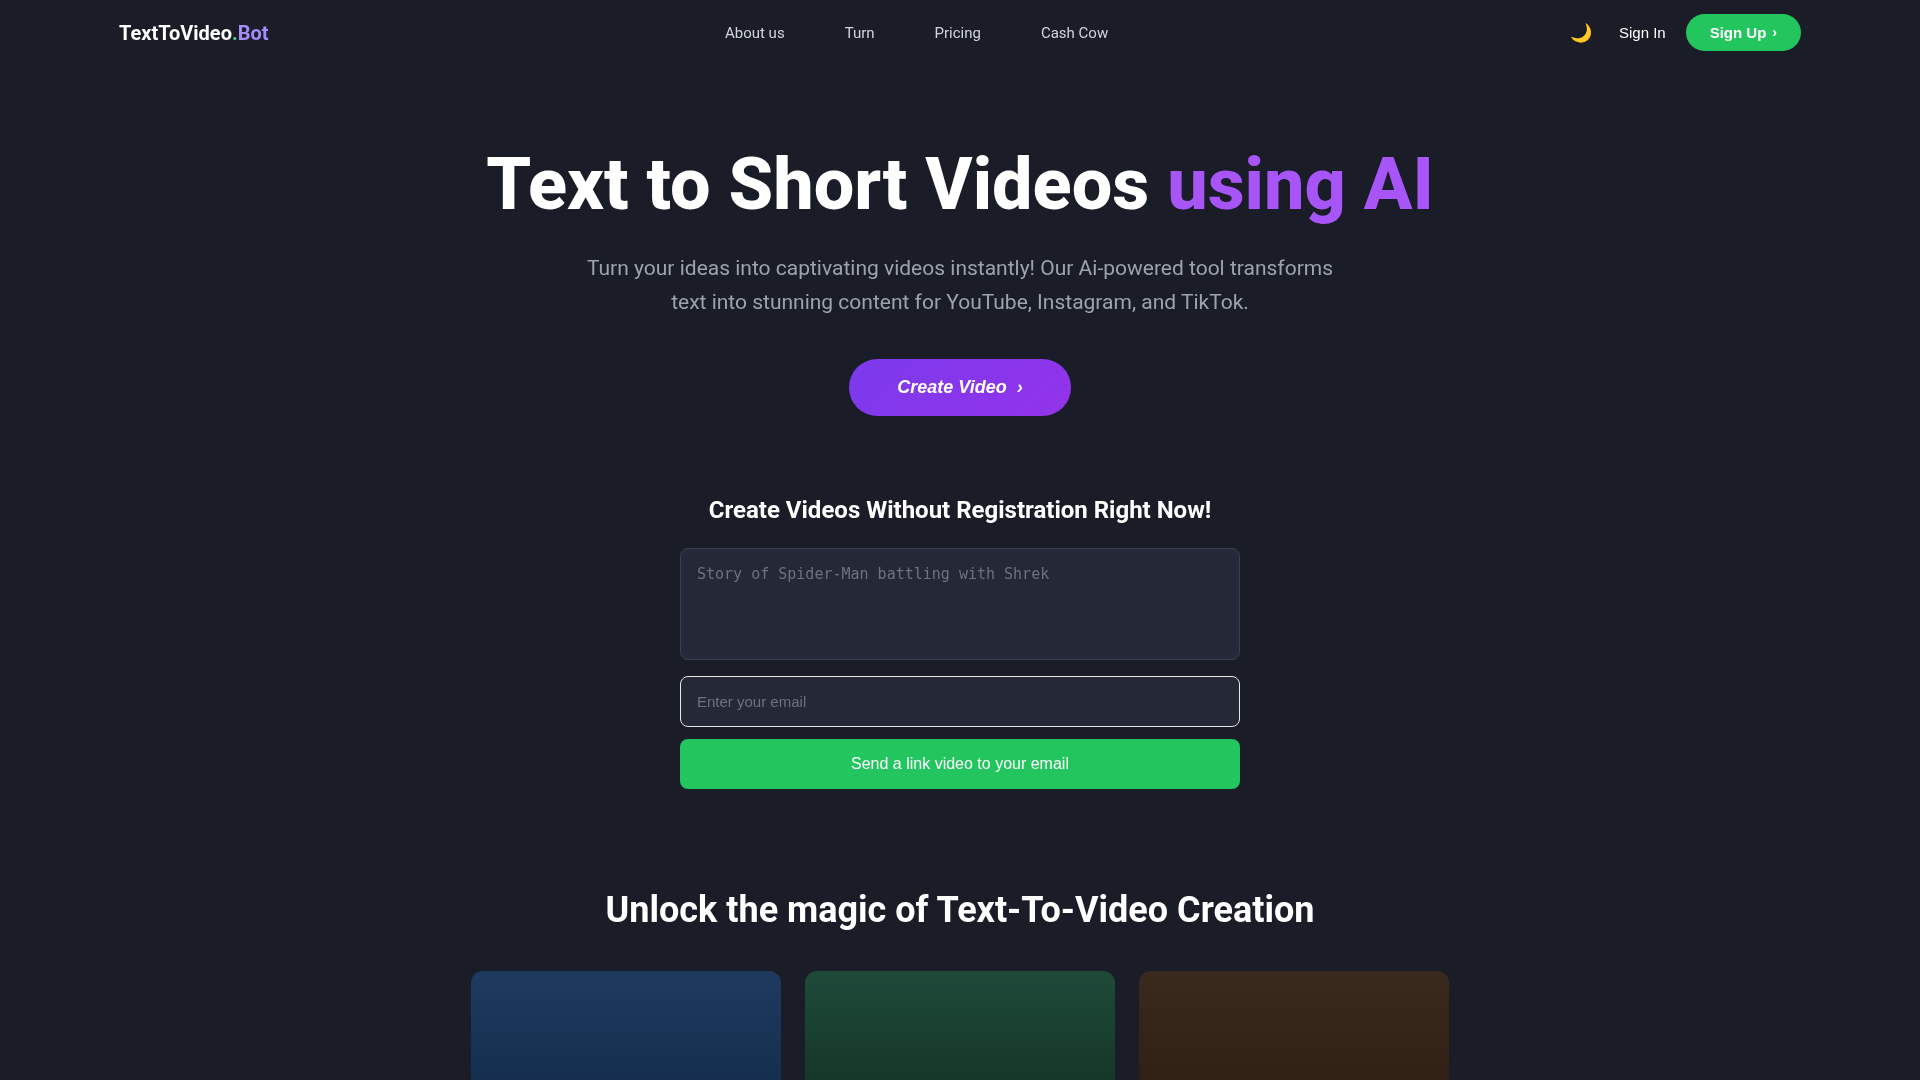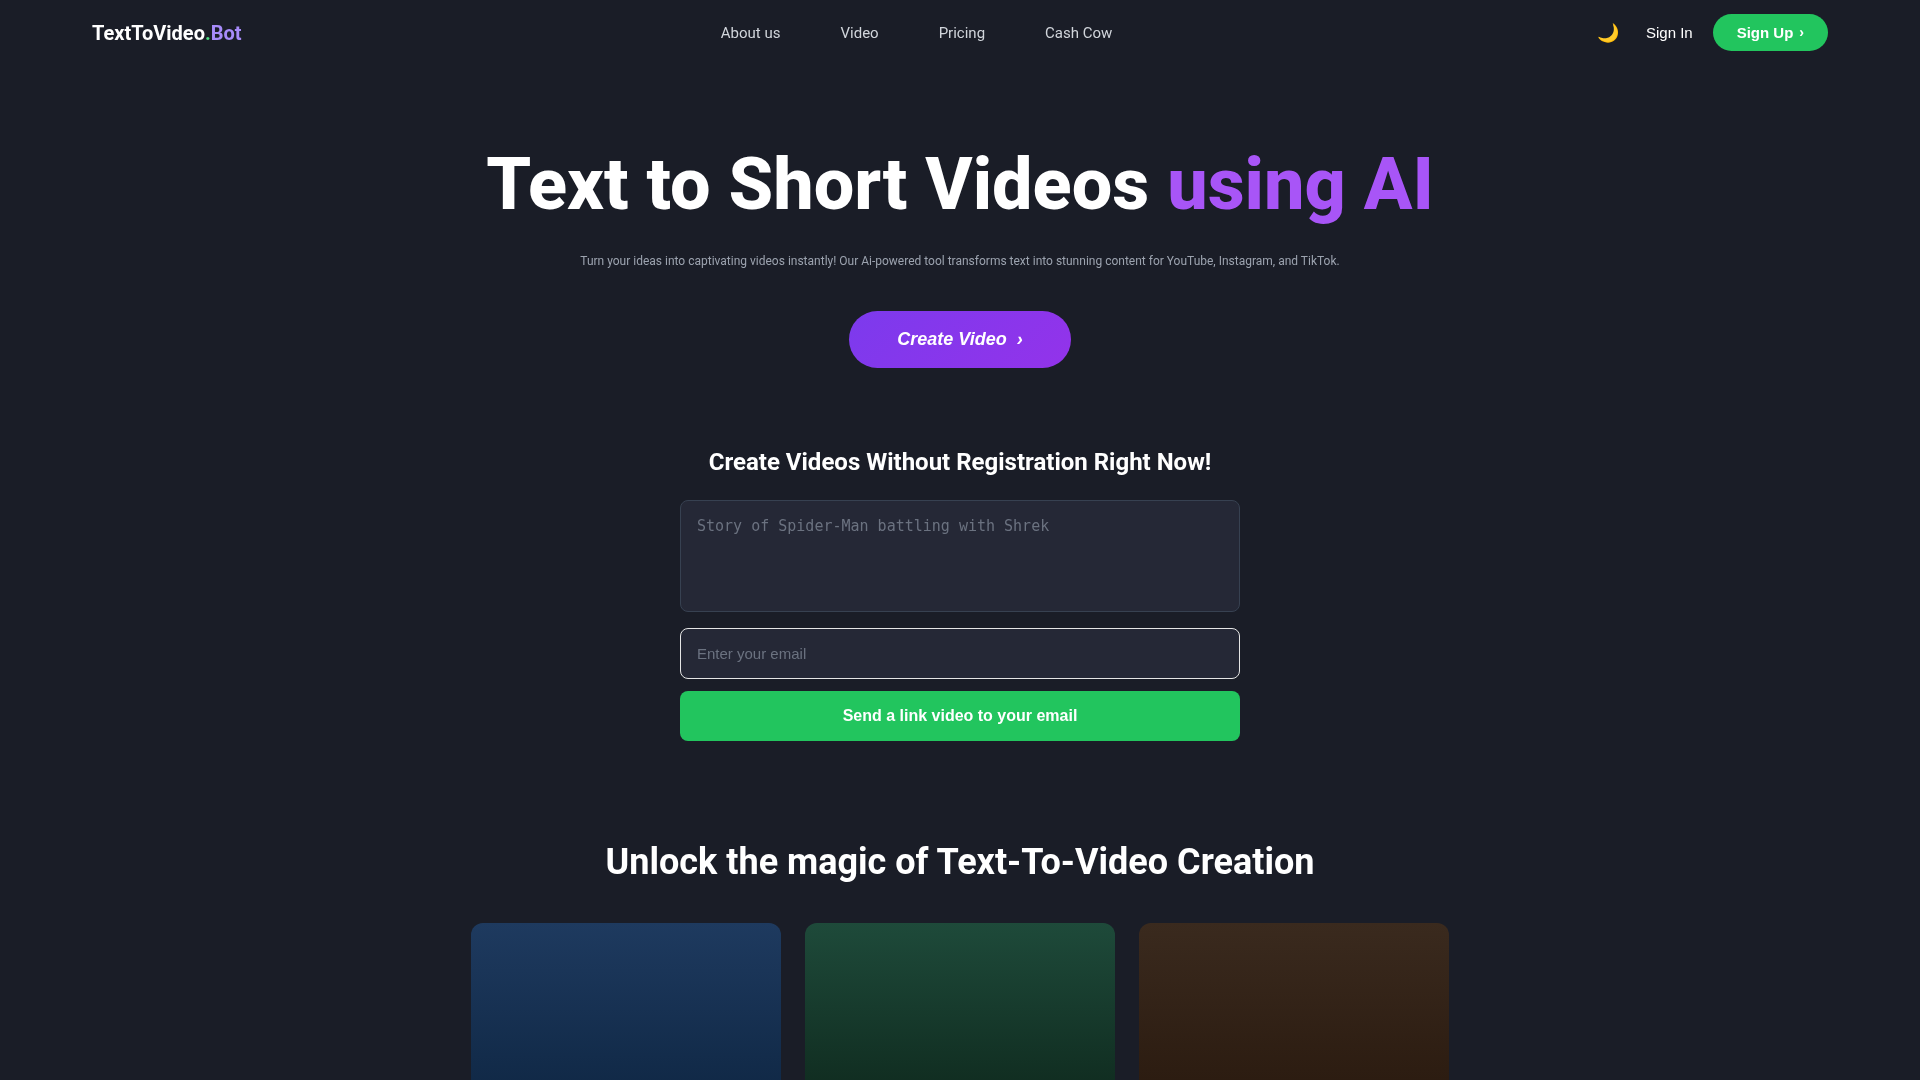--- a/index.html
+++ b/index.html
@@ -14,21 +14,21 @@
       font-family: -apple-system, BlinkMacSystemFont, 'Segoe UI', Roboto, sans-serif;
       min-height: 1080px;
       width: 1920px;
     }
 
     
     .navbar {
       display: flex;
       align-items: center;
       justify-content: space-between;
-      padding: 0 92px;
+      padding: 0 119px;
       height: 65px;
       background-color: #1a1d27;
     }
 
     .logo {
       font-size: 20px;
       font-weight: 700;
       color: #ffffff;
     }
 
@@ -111,21 +111,21 @@
       line-height: 1.1;
       margin-bottom: 28px;
       color: #ffffff;
     }
 
     .hero-title .highlight {
       color: #a855f7;
     }
 
     .hero-subtitle {
-      font-size: 12px;
+      font-size: 21px;
       color: #9ca3af;
       max-width: 780px;
       margin: 0 auto 40px;
       line-height: 1.6;
     }
 
     .create-video-btn {
       background: linear-gradient(135deg, #7c3aed, #9333ea);
       color: #ffffff;
       border: none;
@@ -193,21 +193,21 @@
     }
 
     .send-link-btn {
       width: 100%;
       background-color: #22c55e;
       color: #ffffff;
       border: none;
       border-radius: 8px;
       padding: 16px;
       font-size: 16px;
-      font-weight: 700;
+      font-weight: 400;
       cursor: pointer;
     }
 
     
     .unlock-section {
       text-align: center;
       padding: 40px 20px 20px;
     }
 
     .unlock-title {
@@ -251,21 +251,21 @@
 </head>
 <body>
 
 <nav class="navbar">
   <div class="logo">
     <span class="text">TextToVideo</span><span class="dot">.</span><span class="bot">Bot</span>
   </div>
 
   <ul class="nav-links">
     <li><a href="#">About us</a></li>
-    <li><a href="#">Video</a></li>
+    <li><a href="#">Turn</a></li>
     <li><a href="#">Pricing</a></li>
     <li><a href="#">Cash Cow</a></li>
   </ul>
 
   <div class="nav-right">
     <button class="theme-toggle">🌙</button>
     <button class="sign-in-btn">Sign In</button>
     <button class="sign-up-btn">
       <span>Sign Up</span>
       <span class="chevron">›</span>

